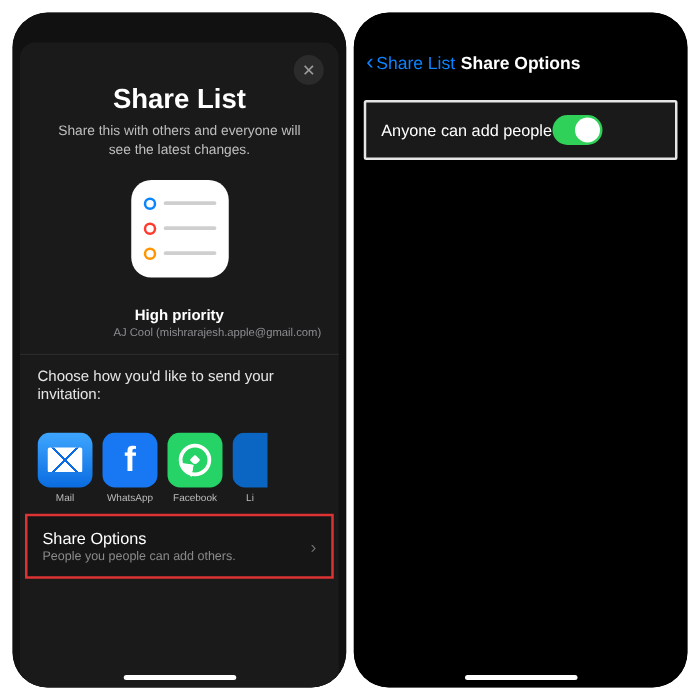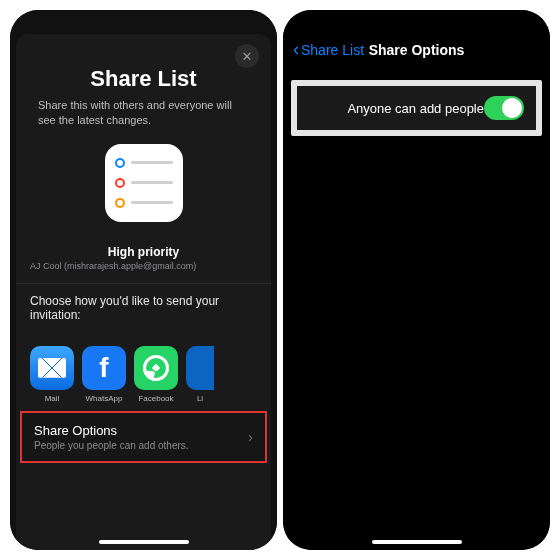--- a/index.html
+++ b/index.html
@@ -49,32 +49,32 @@
   }
   .close {
     position: absolute; top: 10px; right: 12px;
     width: 24px; height: 24px;
     border-radius: 50%;
     background: #2b2b2b;
     display: flex; align-items: center; justify-content: center;
     font-size: 13px; color: #9a9a9a;
   }
   .title-xl { font-size: 22px; font-weight: 700; text-align: center; margin-top: 22px; }
-  .desc { font-size: 11px; color: #bfbfbf; text-align: left; margin-top: 6px; line-height: 1.35; padding: 0 8px;}
+  .desc { font-size: 11px; color: #bfbfbf; text-align: center; margin-top: 6px; line-height: 1.35; padding: 0 8px;}
   .listcard {
     width: 78px; height: 78px; background: #fff;
     border-radius: 16px; margin: 16px auto 8px;
     display: flex; flex-direction: column; justify-content: center; gap: 10px;
     padding: 10px 10px;
   }
   .row0 { display:flex; align-items:center; gap:6px;}
   .dot { width:10px; height:10px; border-radius:50%; border:2px solid; box-sizing:border-box;}
   .line { height:3px; background:#cfcfcf; border-radius:2px; flex:1;}
   .list-name { text-align:center; font-size:12px; font-weight:600;margin-top:15px; }
-  .list-sub  { text-align:left; font-size:9px; color:#8e8e93; margin-top:2px;}
+  .list-sub  { text-align:right; font-size:9px; color:#8e8e93; margin-top:2px;}
   .hr { height:1px; background:#2a2a2a; margin:12px -14px 10px;}
   .section-h { font-size:12px; color:#e6e6e6; margin-bottom:24px; }
   .apps { display:flex; gap:8px; overflow:hidden; padding-bottom:8px;}
   .app { width:44px; text-align:center; font-size:8px; color:#bcbcbc;}
   .app .ico { width:44px; height:44px; border-radius:10px; margin-bottom:4px; display:flex; align-items:center; justify-content:center;}
   .msg{background:linear-gradient(#5bf76b,#0ac31c);} .ml{background:linear-gradient(#3ea6ff,#0a6ce0);} .fb{background:#1877f2;} .wa{background:#25d366;} .li{background:#0a66c2;}
   .bubble{width:26px;height:24px;background:#fff;border-radius:50%;position:relative;}
   .bubble::after{content:"";position:absolute;bottom:-4px;left:6px;width:0;height:0;border:5px solid transparent;border-top-color:#fff;}
   .env{width:28px;height:20px;background:#fff;clip-path:polygon(0 0,100% 0,100% 100%,0 100%);position:relative;border-radius:2px;}
   .env::after{content:"";position:absolute;inset:0;background:linear-gradient(135deg,transparent 48%, #0a6ce0 48% 52%, transparent 52%),linear-gradient(-135deg,transparent 48%, #0a6ce0 48% 52%, transparent 52%);}
@@ -102,24 +102,24 @@
   .back {
     position:absolute; left:10px; top:0; height:28px;
     display:flex; align-items:center; gap:2px;
     color:#0a84ff; font-size:14px; font-weight:400;
   }
   .back .ck{font-size:18px;margin-top:-2px;}
   .row1 {
     position:absolute;
     top:70px; left:8px; right:8px;
     background:#1a1a1a;
-    border:6px solid #e5e5e5;
+    border:2px solid #e5e5e5;
     border-radius:2px;
     padding:10px 12px;
-    display:flex; align-items:center; justify-content:flex-end;
+    display:flex; align-items:center; justify-content:flex-start;
     font-size:13px;
   }
   .toggle{width:40px;height:24px;background:#30d158;border-radius:12px;position:relative;}
   .toggle::after{content:"";position:absolute;top:2px;right:2px;width:20px;height:20px;background:#fff;border-radius:50%;}
 </style>
 </head>
 <body>
 
 <div class="stage">
 

